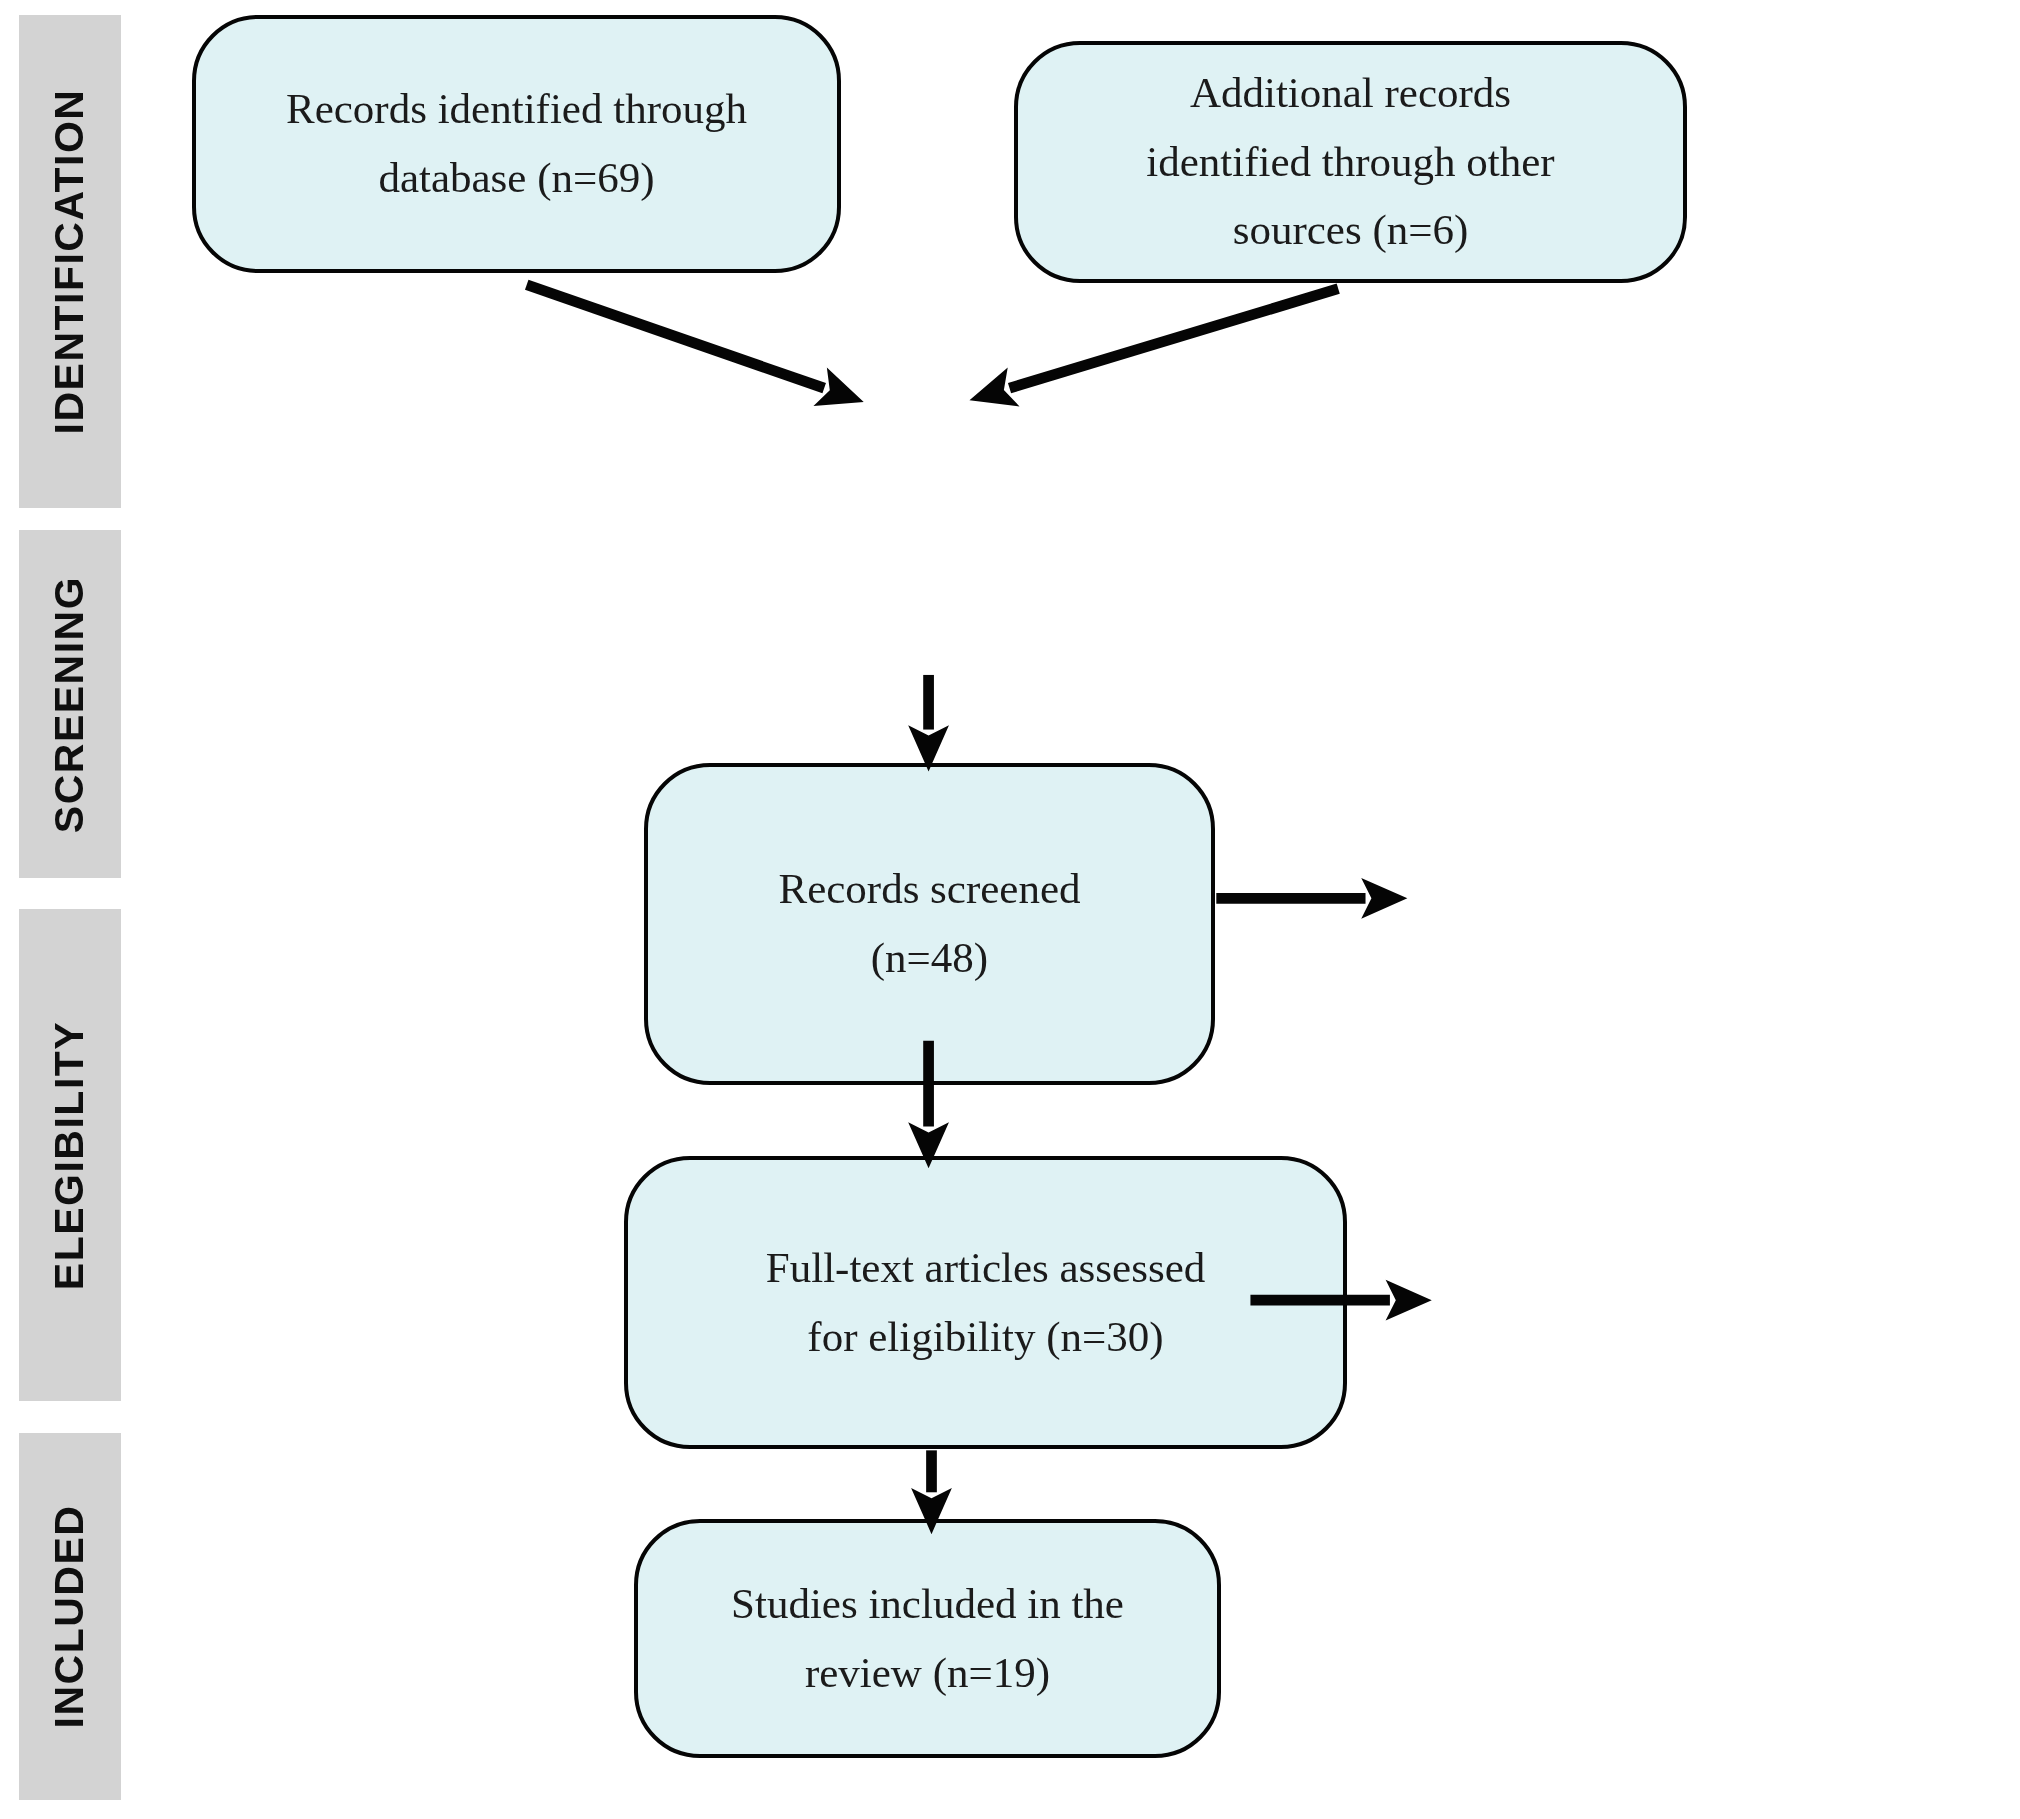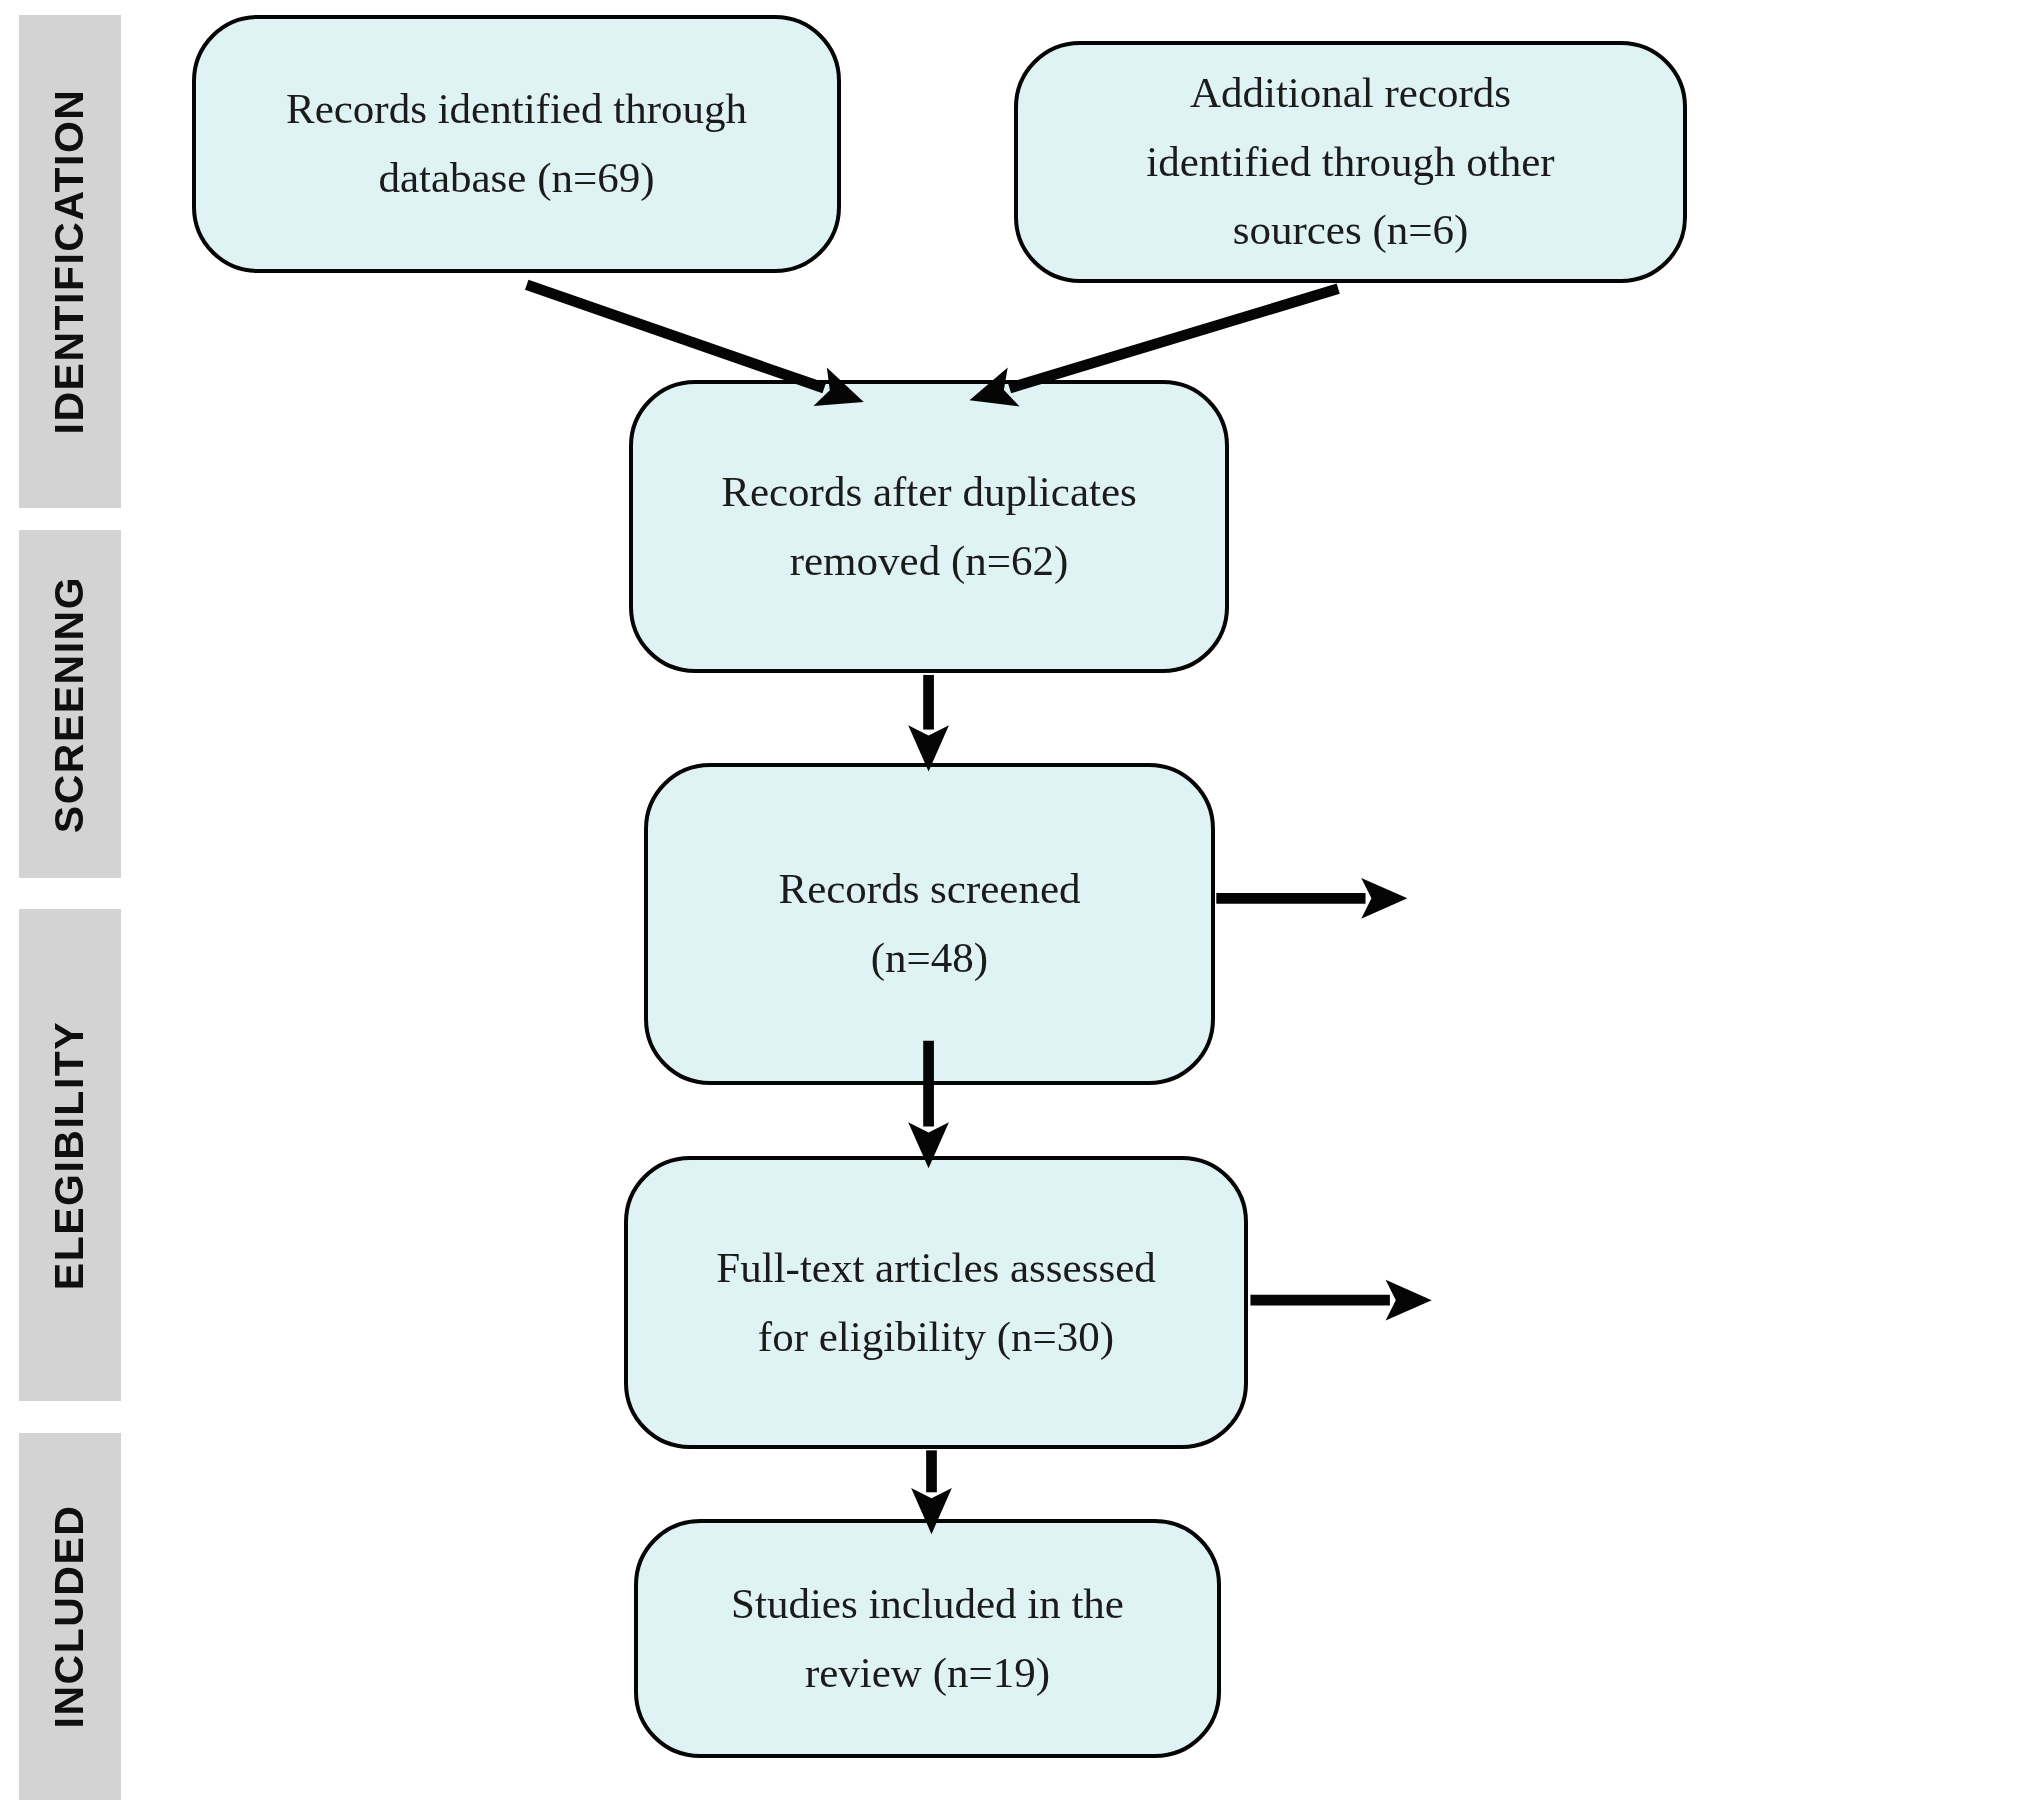--- a/index.html
+++ b/index.html
@@ -51,21 +51,21 @@
     line-height: 1.6;
     color: #1b1b1b;
     padding: 9.8px 14.6px;
     font-family: Liberation Serif, serif;
   }
   .node.n1 { left: 192px;  top: 14.6px;   width: 649px; height: 258px; }
   .node.n2 { left: 1014px; top: 41px;   width: 673px; height: 242px; }
   .node.n3 { left: 629px;  top: 380px;  width: 600px; height: 293px; }
   .node.n4 { left: 644px;  top: 763px;  width: 571px; height: 322px; }
   .node.n5 { left: 1397px; top: 743px;  width: 585px; height: 285px; line-height: 1.5; }
-  .node.n6 { left: 624px;  top: 1156px; width: 624px; height: 293px; }
+  .node.n6 { left: 624px;  top: 1156px; width: 723px; height: 293px; }
   .node.n7 { left: 1419px; top: 1168px; width: 563px; height: 256px; }
   .node.n8 { left: 634px;  top: 1519px; width: 587px; height: 239px; }
 
   .arrows {
     position: absolute;
     left: 0; top: 0;
     width: 2021px;
     height: 1820px;
     pointer-events: none;
   }
@@ -90,22 +90,20 @@
   </div>
   <div class="stage s4">
     <span>INCLUDED</span>
   </div>
 
   <div class="node n1">Records identified through
 database (n=69)</div>
   <div class="node n2">Additional records
 identified through other
 sources (n=6)</div>
-  <div class="node n3">Records after duplicates
-removed (n=62)</div>
   <div class="node n4">Records screened
 (n=48)</div>
   <div class="node n6">Full-text articles assessed
 for eligibility (n=30)</div>
   <div class="node n8">Studies included in the
 review (n=19)</div>
 
   <svg class="arrows" viewBox="0 0 2072 1866" xmlns="http://www.w3.org/2000/svg">
     <defs>
       <marker id="ah" markerUnits="strokeWidth" markerWidth="5" markerHeight="4.2" refX="0.5" refY="2" orient="auto">

